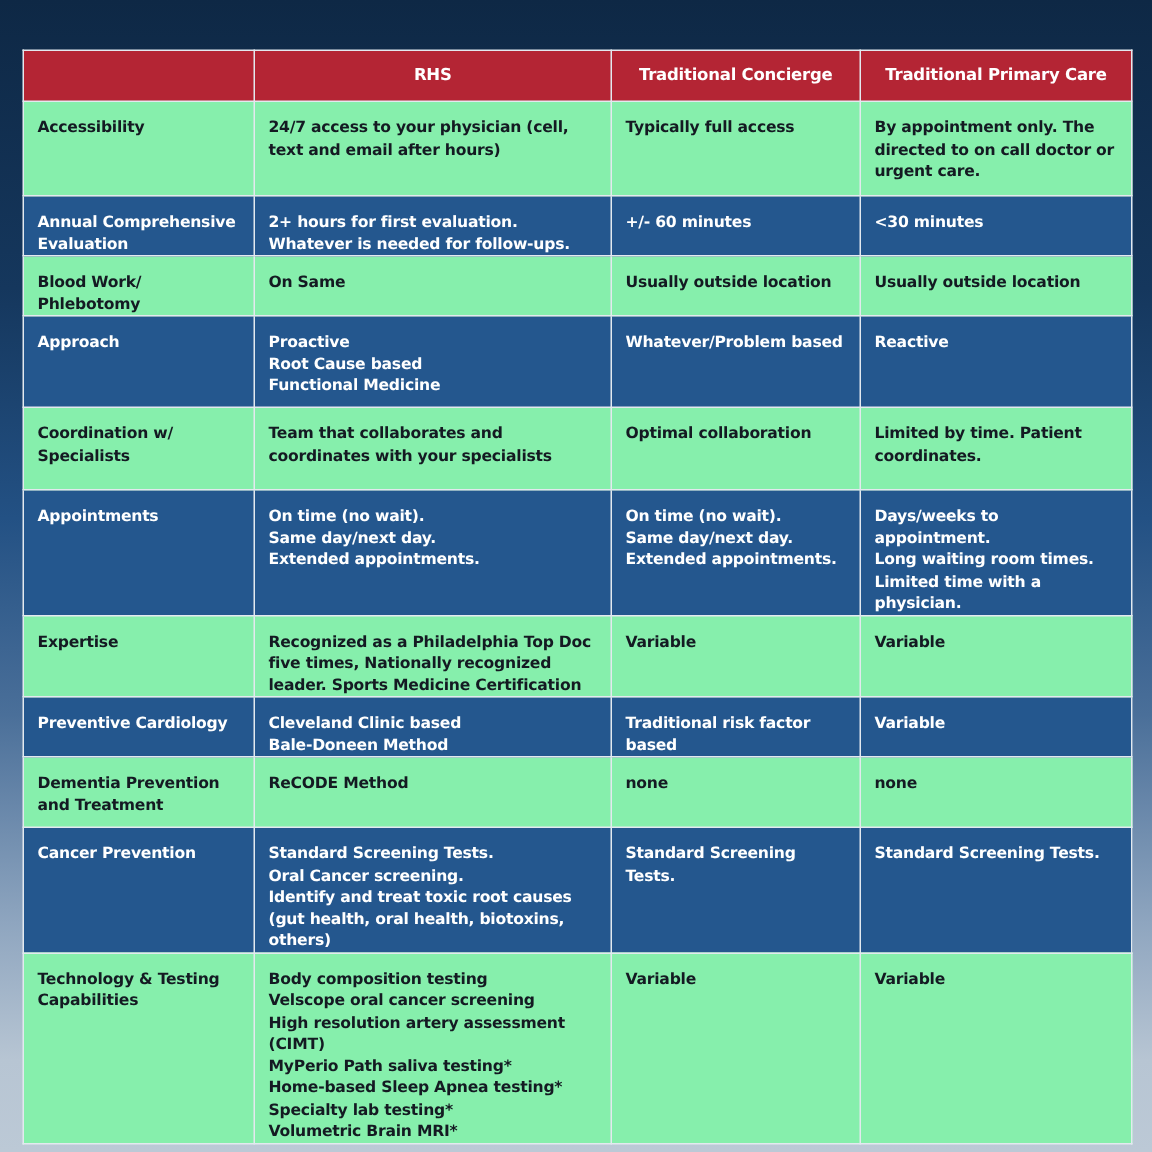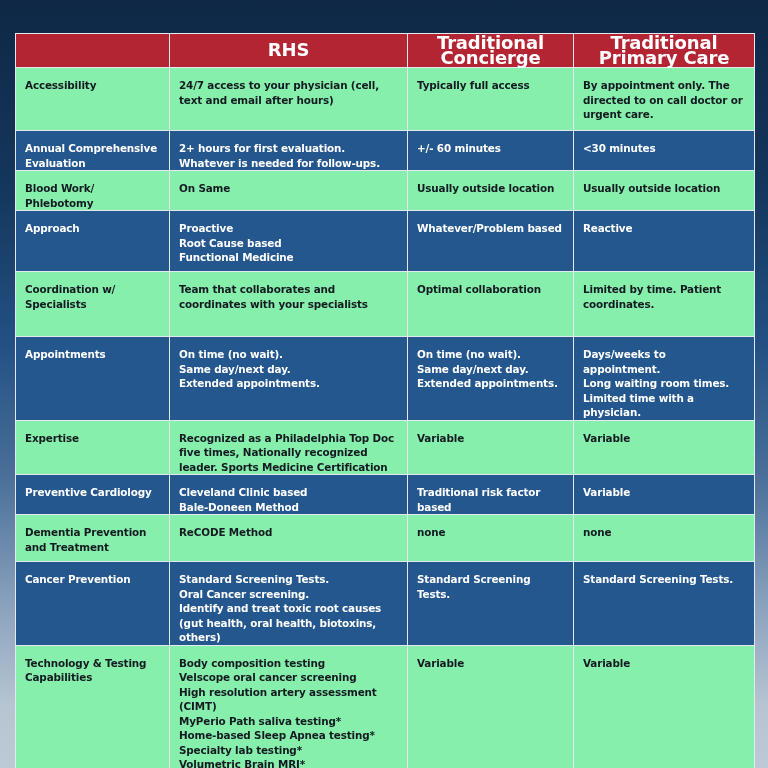--- a/index.html
+++ b/index.html
@@ -15,21 +15,21 @@
     table.cmp td, table.cmp th {
       border: 1px solid #e3e9ef;
       vertical-align: top;
       padding: 0 8px 0 9px;
       font-size: 10.4px; line-height: 14.5px; font-weight: bold;
       letter-spacing: -0.15px;
       white-space: pre-line;
     }
     table.cmp th {
       background: #b42534; color: #ffffff; height: 33px;
-      font-size: 18px; text-align: center; vertical-align: middle; padding: 0;
+      font-size: 11px; text-align: center; vertical-align: middle; padding: 0;
     }
     tr.light td { background: #86efac; color: #141a22; }
     tr.dark td { background: #24578e; color: #ffffff; }
     td .cell-text { display: block; padding-top: 10px; }
     col.c0 { width: 154px; } col.c1 { width: 238px; } col.c2 { width: 166px; } col.c3 { width: 181px; }
   </style>
 </head>
 <body>
 
 <table class="cmp">
@@ -67,21 +67,21 @@
       <td><span class="cell-text">Usually outside location</span></td>
     </tr>
     <tr class="dark" style="height:61px">
       <td><span class="cell-text">Approach</span></td>
       <td><span class="cell-text">Proactive
 Root Cause based
 Functional Medicine</span></td>
       <td><span class="cell-text">Whatever/Problem based</span></td>
       <td><span class="cell-text">Reactive</span></td>
     </tr>
-    <tr class="light" style="height:65px">
+    <tr class="light" style="height:55px">
       <td><span class="cell-text">Coordination w/ Specialists</span></td>
       <td><span class="cell-text">Team that collaborates and coordinates with your specialists</span></td>
       <td><span class="cell-text">Optimal collaboration</span></td>
       <td><span class="cell-text">Limited by time. Patient coordinates.</span></td>
     </tr>
     <tr class="dark" style="height:61px">
       <td><span class="cell-text">Appointments</span></td>
       <td><span class="cell-text">On time (no wait).
 Same day/next day.
 Extended appointments.</span></td>

